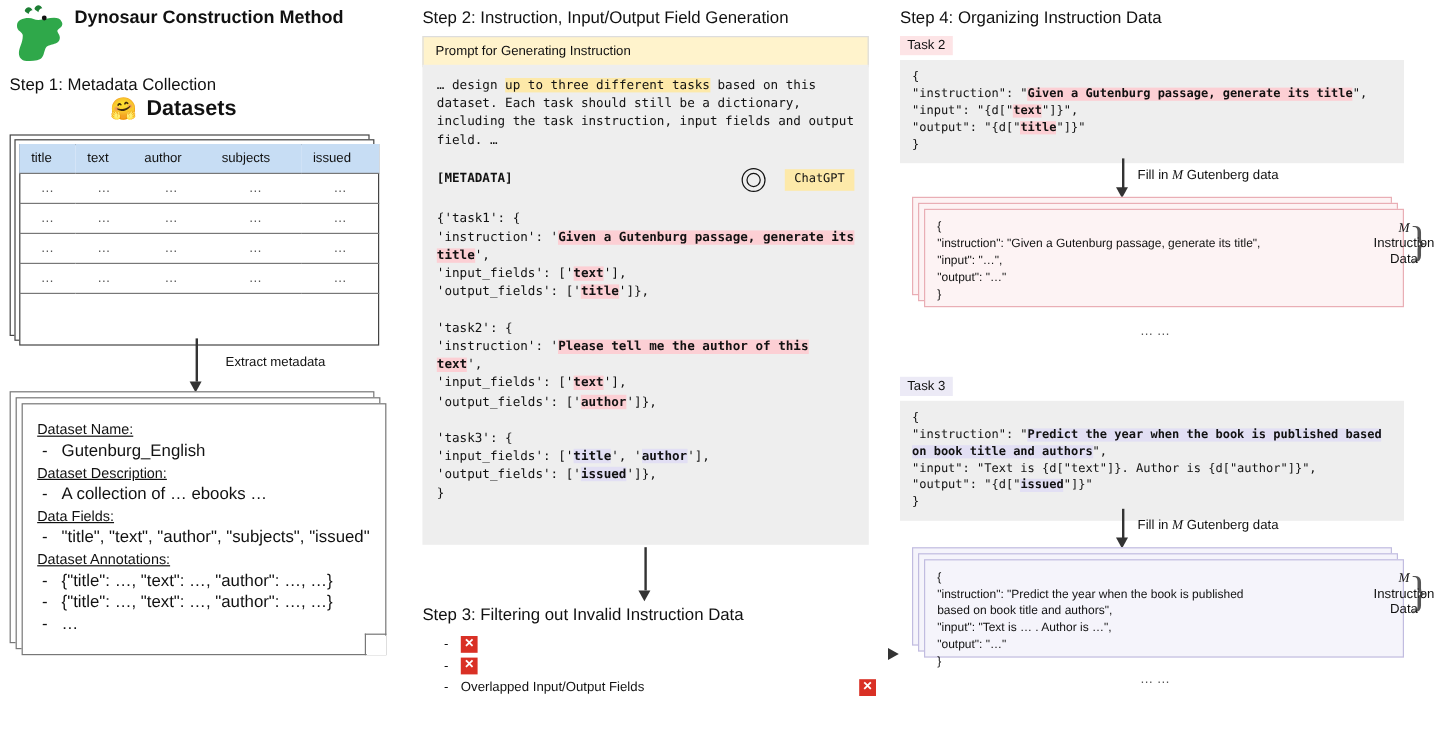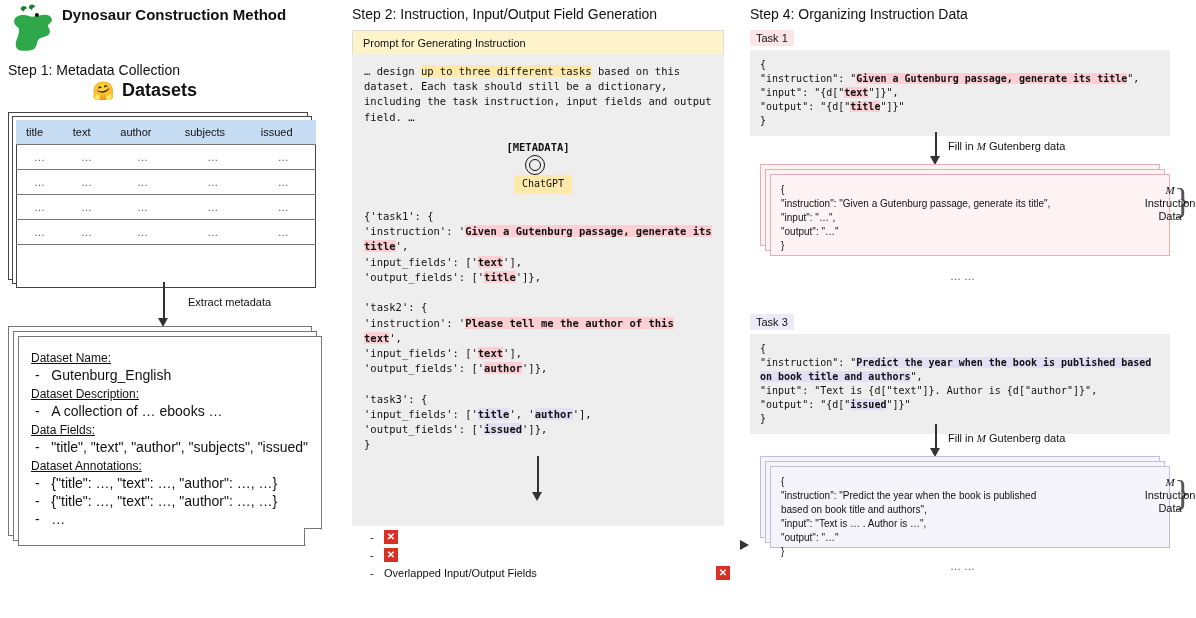--- a/index.html
+++ b/index.html
@@ -47,21 +47,21 @@
   .meta-card { position: absolute; width: 304px; height: 210px; border: 1px solid #777; background: #fff; }
   .meta-c1 { top: 0; left: 0; }
   .meta-c2 { top: 5px; left: 5px; }
   .meta-c3 { top: 10px; left: 10px; padding: 10px 12px; }
   .meta-c3 .u { text-decoration: underline; font-size: 12px; margin-top: 4px; }
   .meta-c3 .dash { margin-left: 4px; font-size: 14px; margin-top: 2px; }
   .foldcorner { position: absolute; right: -1px; bottom: -1px; width: 18px; height: 18px; background: linear-gradient(135deg, transparent 49%, #fff 51%); border-left: 1px solid #777; border-top: 1px solid #777; }
 
   
   .prompt-box { position: absolute; top: 30px; left: 352px; width: 372px; background: #fff3cc; border: 1px solid #ddd; padding: 6px 10px; font-size: 11px; }
-  .gray-panel { position: absolute; top: 54px; left: 352px; width: 372px; height: 472px; background: #eeeeee; padding: 10px 12px; font-size: 10.5px; line-height: 1.45; }
+  .gray-panel { position: absolute; top: 54px; left: 352px; width: 372px; height: 400px; background: #eeeeee; padding: 10px 12px; font-size: 10.5px; line-height: 1.45; }
   .hl-yellow { background: #fde9a9; }
   .hl-pink { background: #fccfd4; font-weight: 700; }
   .hl-purple { background: #e2dff4; font-weight: 700; }
   .chatgpt-icon { display: inline-block; width: 20px; height: 20px; border: 1.5px solid #111; border-radius: 50%; vertical-align: middle; position: relative; margin-right: 6px; }
   .chatgpt-icon:before { content: ""; position: absolute; inset: 3px; border: 1.2px solid #111; border-radius: 50%; }
   .chatgpt-chip { background: #fde9a9; padding: 2px 8px; font-size: 10px; margin-left: 10px; display: inline-block; vertical-align: middle; }
   .tasks-underline { text-decoration: underline; font-weight: 700; }
 
   
   .arrow-down { position: absolute; width: 0; height: 0; border-left: 5px solid transparent; border-right: 5px solid transparent; border-top: 9px solid #333; }
@@ -196,21 +196,21 @@
     <div class="foldcorner"></div>
   </div>
 </div>
 
 <div class="prompt-box">Prompt for Generating Instruction</div>
 <div class="gray-panel mono">
   <div>
     <span>… design </span><span class="hl-yellow">up to three different tasks</span><span> based on this dataset. Each task should still be a dictionary, including the task instruction, input fields and output field. …</span>
   </div>
   <br>
-  <div style="display:flex;align-items:center;flex-direction:column;">
+  <div style="display:flex;align-items:center;">
     <b>[METADATA]</b>
     <span style="flex:1"></span>
     <span class="chatgpt-icon"></span>
     <span class="chatgpt-chip">ChatGPT</span>
   </div>
   <br>
   <div>
     <div>{'task1': {</div>
     <div><span>    'instruction': '</span><span class="hl-pink">Given a Gutenburg passage, generate its title</span><span>',</span></div>
     <div><span>    'input_fields': ['</span><span class="hl-pink">text</span><span>'],</span></div>
@@ -246,21 +246,21 @@
     </div>
   <div class="row">
       <span class="dash">-</span>
       <span class="txt">Overlapped Input/Output Fields</span>
       <span class="redx">✕</span>
     </div>
 </div>
 
 <div class="arrow-right" style="top:540px;left:740px;"></div>
 
-<div class="task-label task1-label">Task 1</div>
+<div class="task-label task1-label">Task 2</div>
 <div class="json-panel task1-json mono">
   <div>{</div>
   <div><span>  "instruction": "</span><span class="hl-pink">Given a Gutenburg passage, generate its title</span><span>",</span></div>
   <div><span>  "input": "{d["</span><b class="hl-pink">text</b><span>"]}",</span></div>
   <div><span>  "output": "{d["</span><b class="hl-pink">title</b><span>"]}"</span></div>
   <div>}</div>
 </div>
 <div class="arrow-stem-v" style="top:132px;left:935px;height:26px;"></div>
 <div class="arrow-down" style="top:156px;left:930px;"></div>
 <div class="fill-label fill1"><span>Fill in </span><span class="italic-M">M</span><span> Gutenberg data</span></div>

